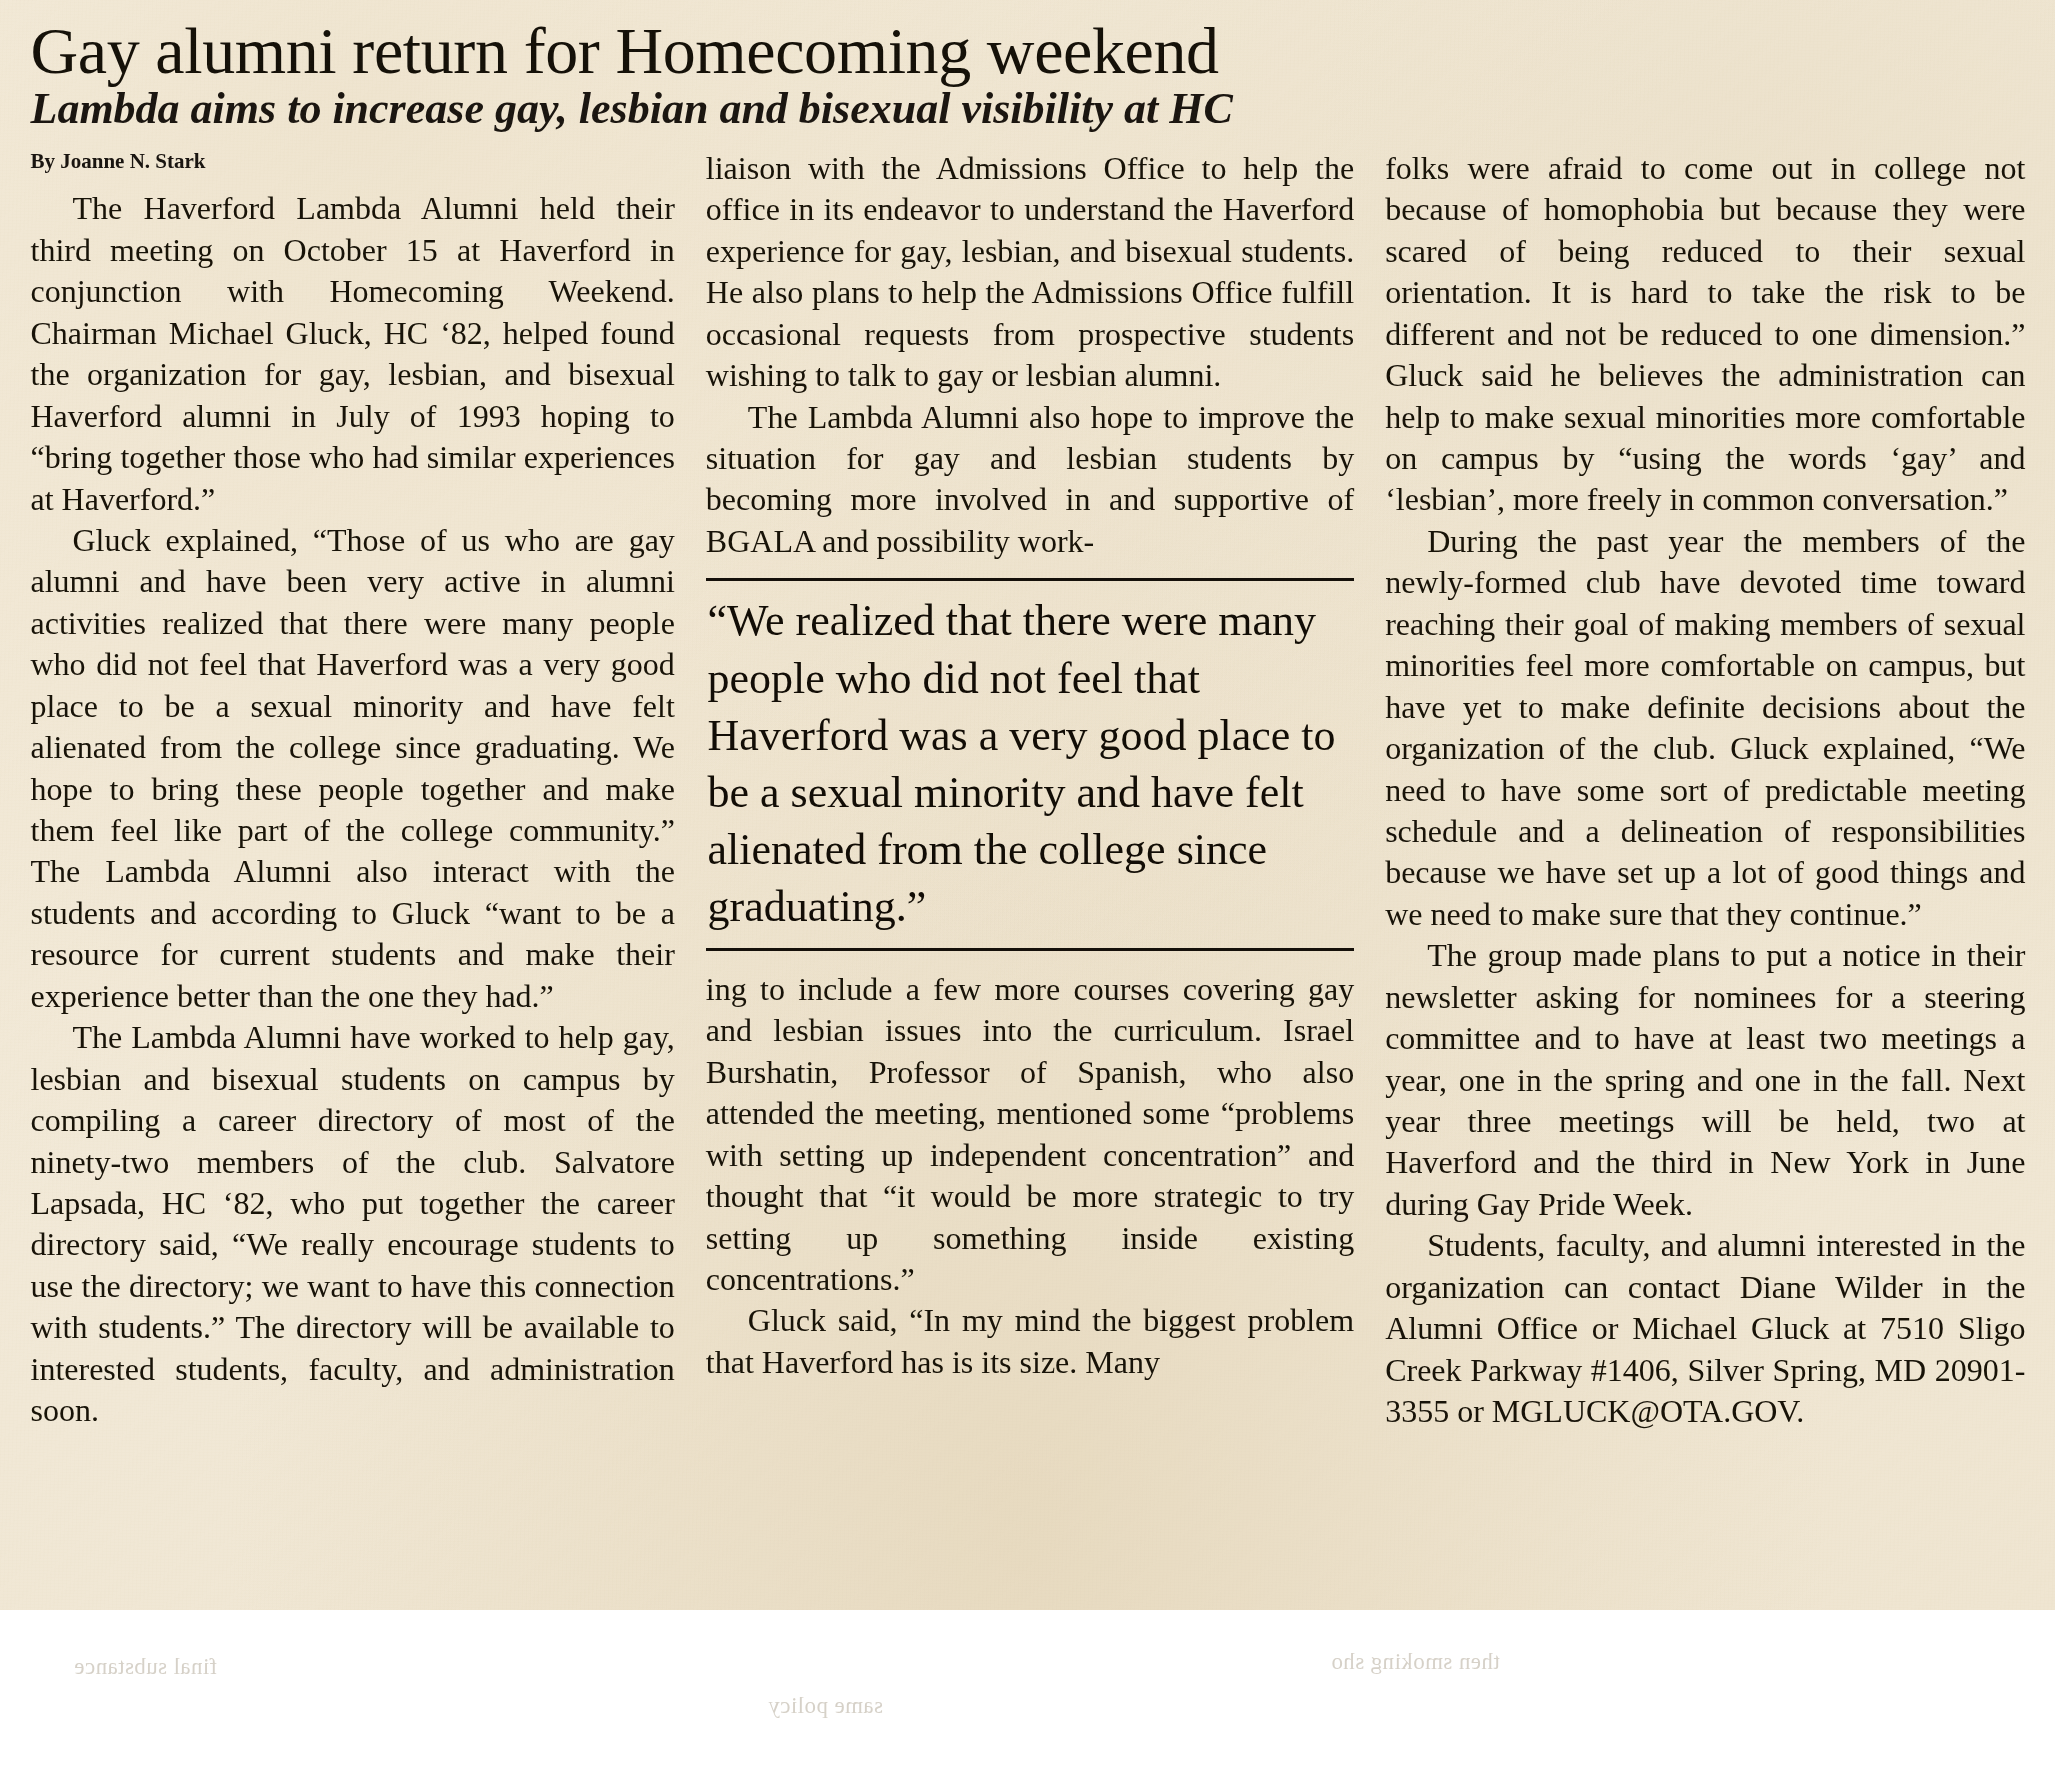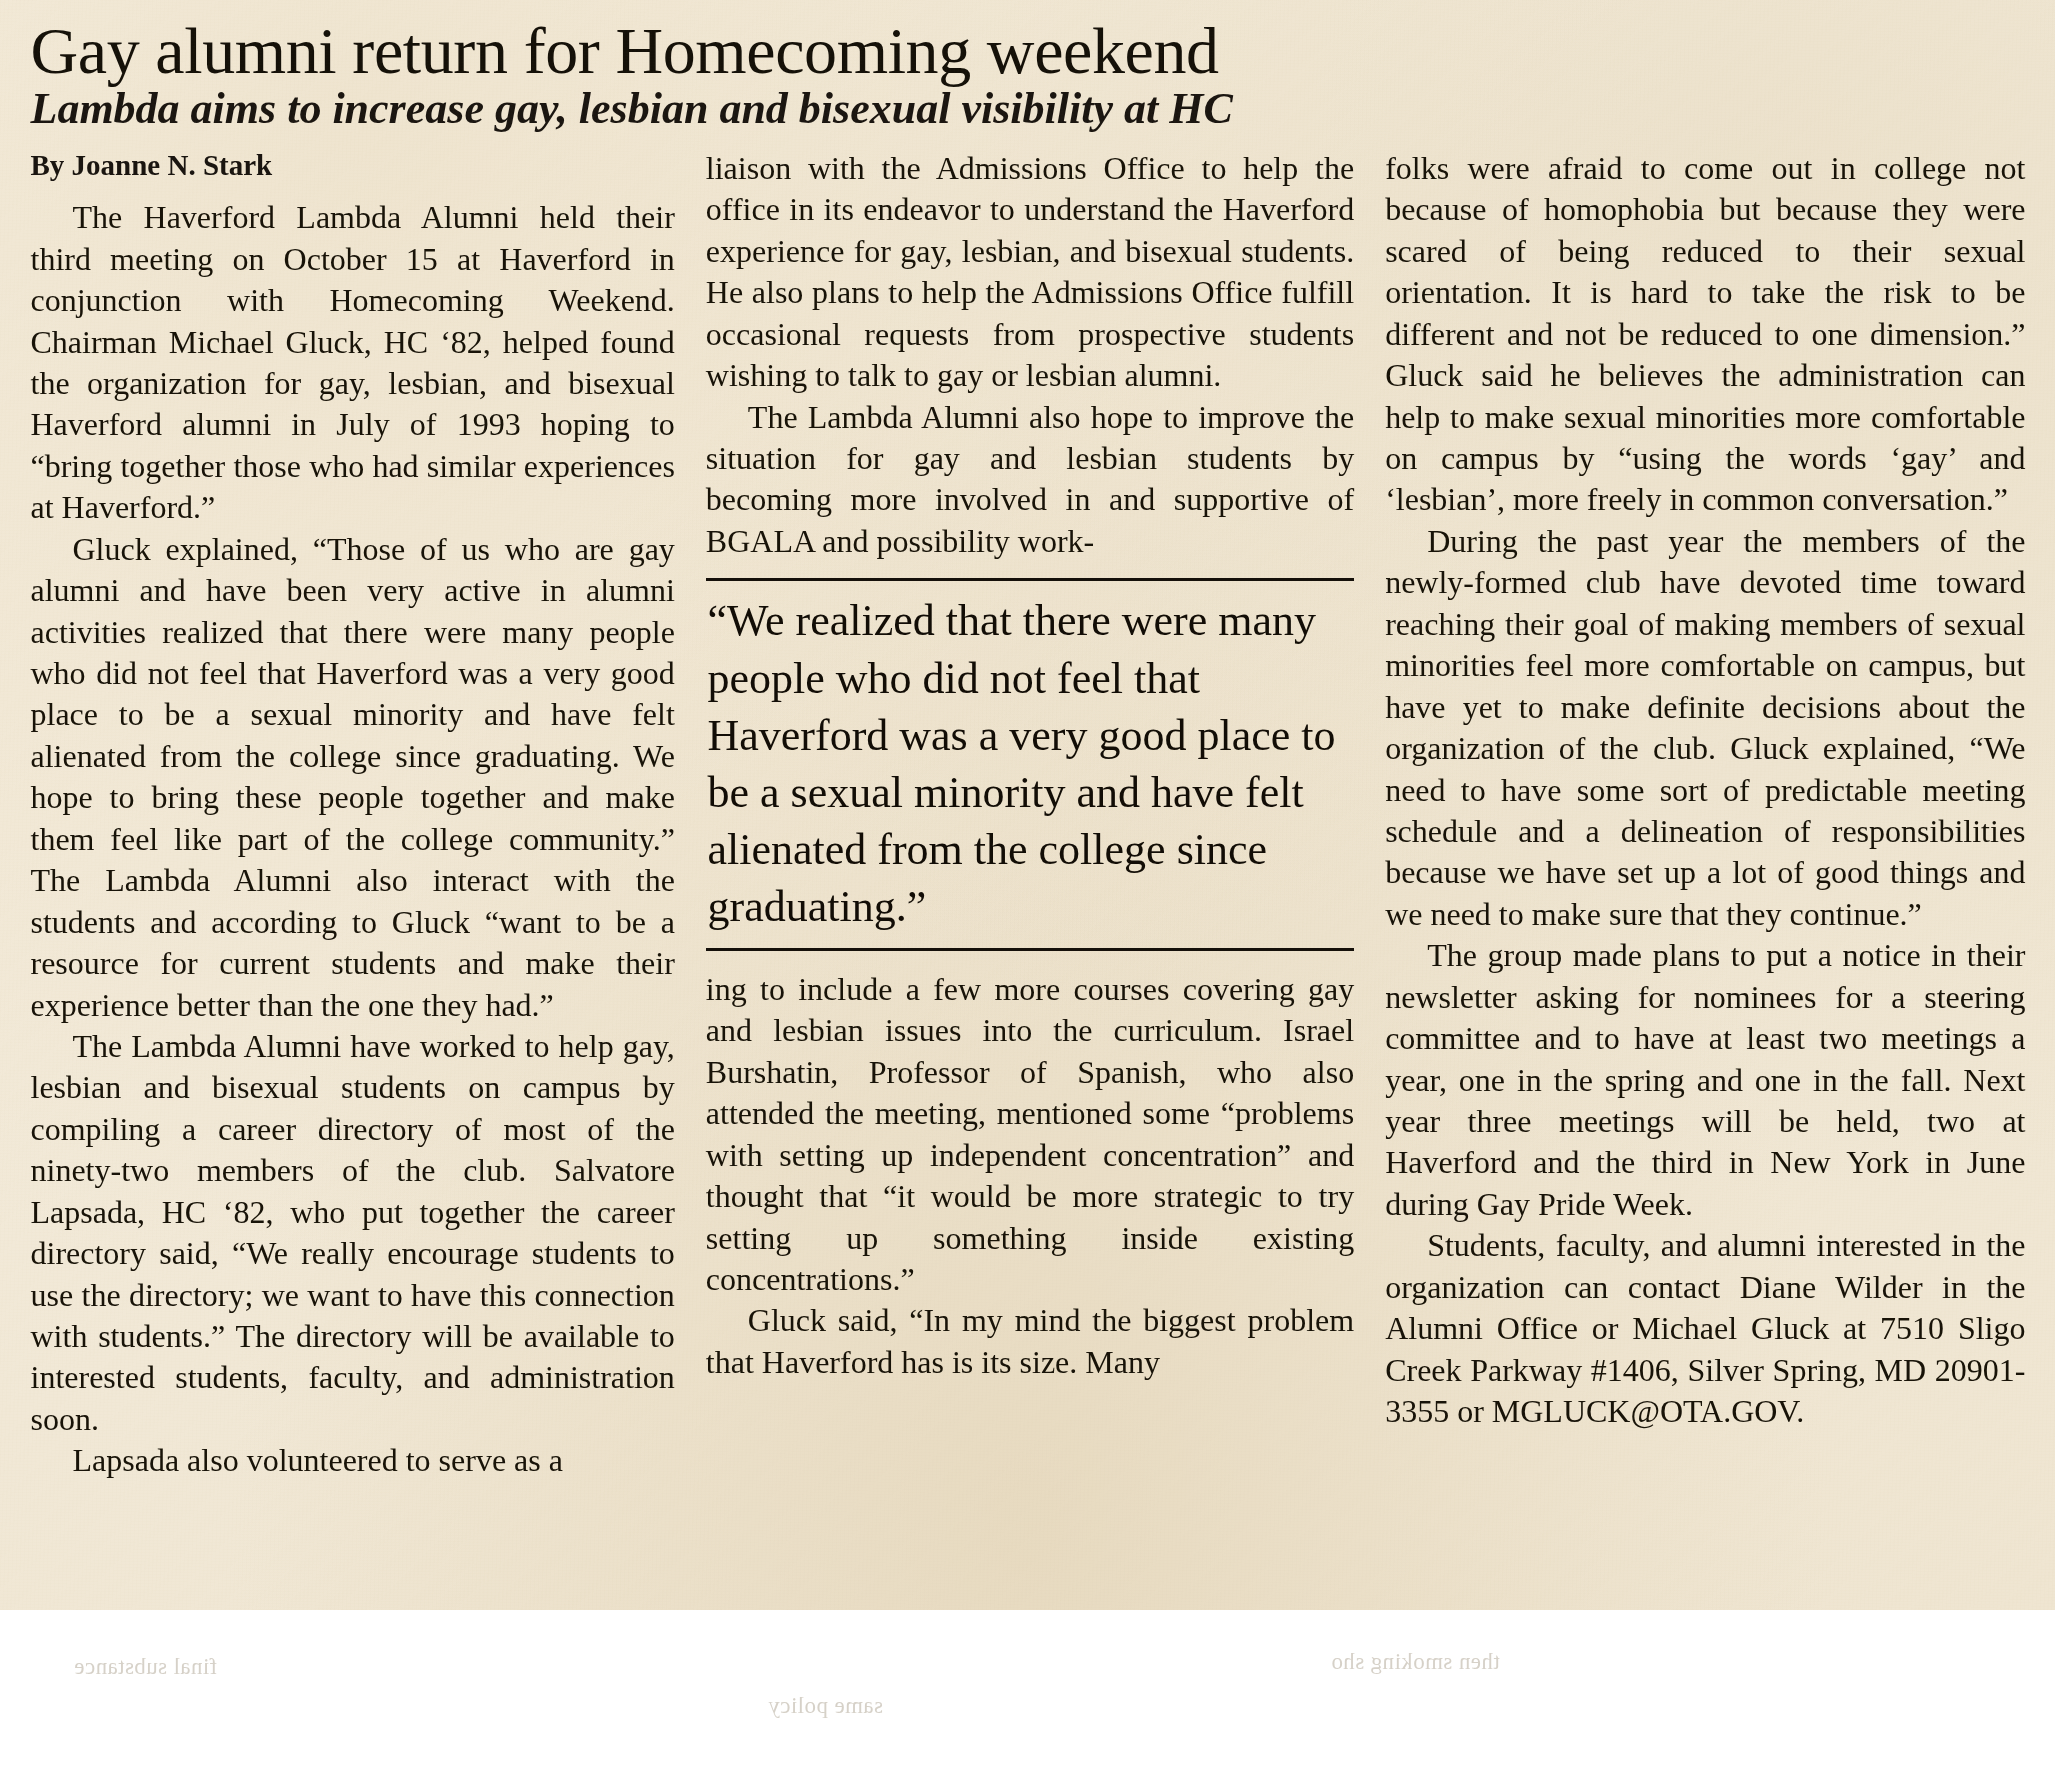--- a/index.html
+++ b/index.html
@@ -69,21 +69,21 @@
   .col-mid {
     width: 654px;
   }
   .col-right {
     width: 646px;
   }
 
   .byline {
     font-family: "Liberation Serif", serif;
     font-weight: 700;
-    font-size: 29px;
+    font-size: 21px;
     line-height: 1.1;
     margin: 1.7px 0 15.7px 0;
   }
 
   p.body {
     margin: 0;
     font-size: 32px;
     line-height: 1.295;
     text-align: justify;
     text-indent: 42px;
@@ -138,21 +138,20 @@
   <h1 class="headline">Gay alumni return for Homecoming weekend</h1>
   <h2 class="subhead">Lambda aims to increase gay, lesbian and bisexual visibility at HC</h2>
 
   <div class="columns">
 
     <div class="col">
       <div class="byline">By Joanne N. Stark</div>
       <p class="body">The Haverford Lambda Alumni held their third meeting on October 15 at Haverford in conjunction with Homecoming Weekend.  Chairman Michael Gluck, HC ‘82, helped found the organization for gay, lesbian, and bisexual Haverford alumni in July of 1993 hoping to “bring together those who had similar experiences at Haverford.”</p>
       <p class="body">Gluck explained, “Those of us who are gay alumni and have been very active in alumni activities realized that there were many people who did not feel that Haverford was a very good place to be a sexual minority and have felt alienated from the college since graduating.  We hope to bring these people together and make them feel like part of the college community.”  The Lambda Alumni also interact with the students and according to Gluck “want to be a resource for current students and make their experience better than the one they had.”</p>
       <p class="body">The Lambda Alumni have worked to help gay, lesbian and bisexual students on campus by compiling a career directory of most of the ninety-two members of the club.  Salvatore Lapsada, HC ‘82, who put together the career directory said, “We really encourage students to use the directory; we want to have this connection with students.”  The directory will be available to interested students, faculty, and administration soon.</p>
-      <p class="body">Lapsada also volunteered to serve as a</p>
     </div>
 
     <div class="col col-mid">
       <p class="body noindent">liaison with the Admissions Office to help the office in its endeavor to understand the Haverford experience for gay, lesbian, and bisexual students.  He also plans to help the Admissions Office fulfill occasional requests from prospective students wishing to talk to gay or lesbian alumni.</p>
       <p class="body">The Lambda Alumni also hope to improve the situation for gay and lesbian students by becoming more involved in and supportive of BGALA and possibility work-</p>
 
       <div class="pullquote-wrap">
         <hr class="rule">
         <p class="pullquote">“We realized that there were many people who did not feel that Haverford was a very good place to be a sexual minority and have felt alienated from the college since graduating.”</p>
         <hr class="rule">

